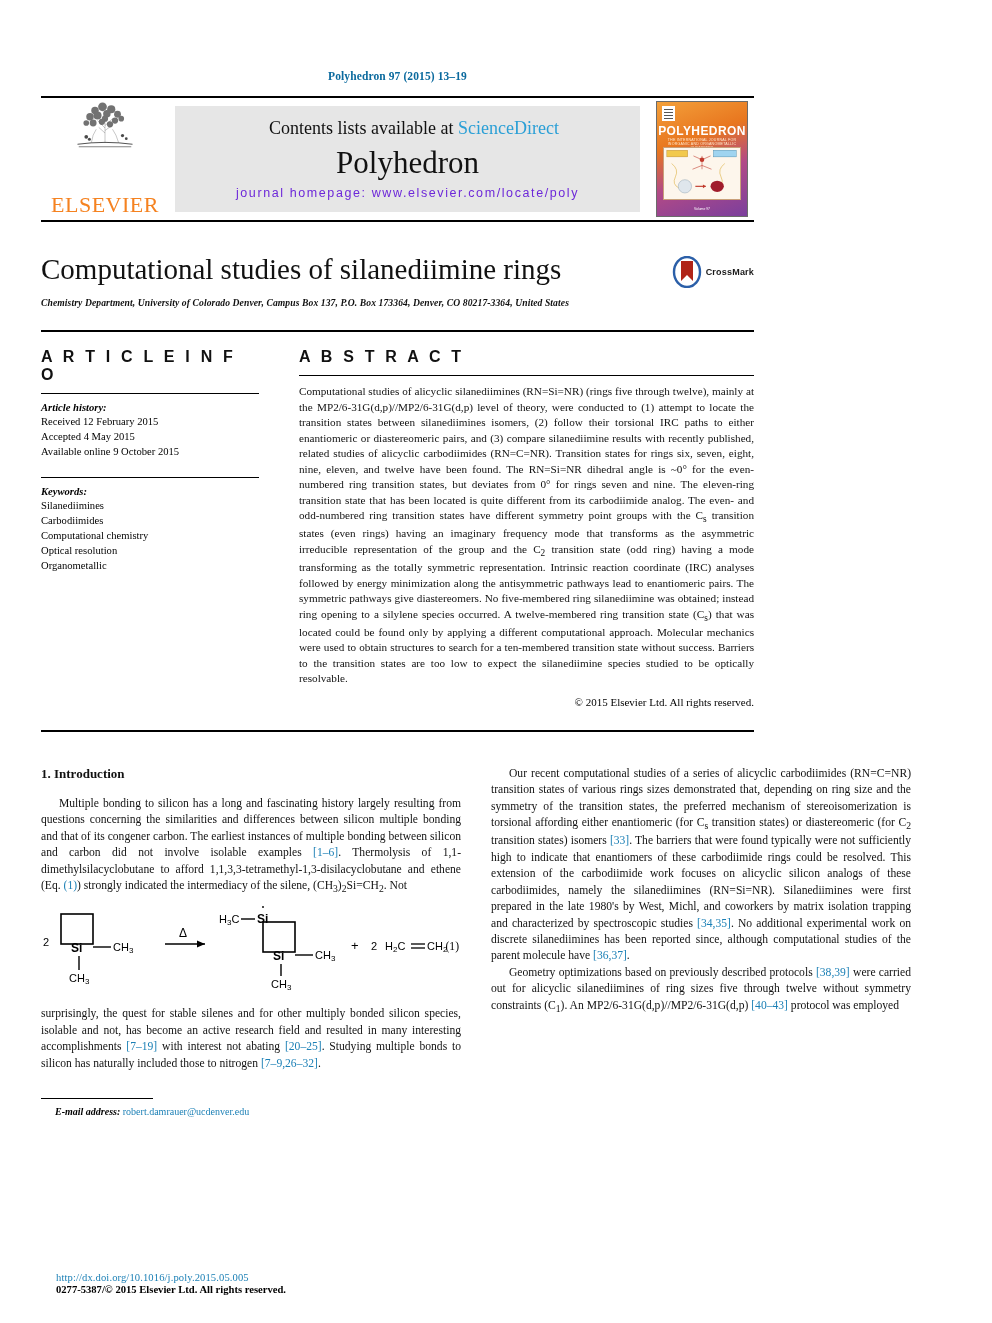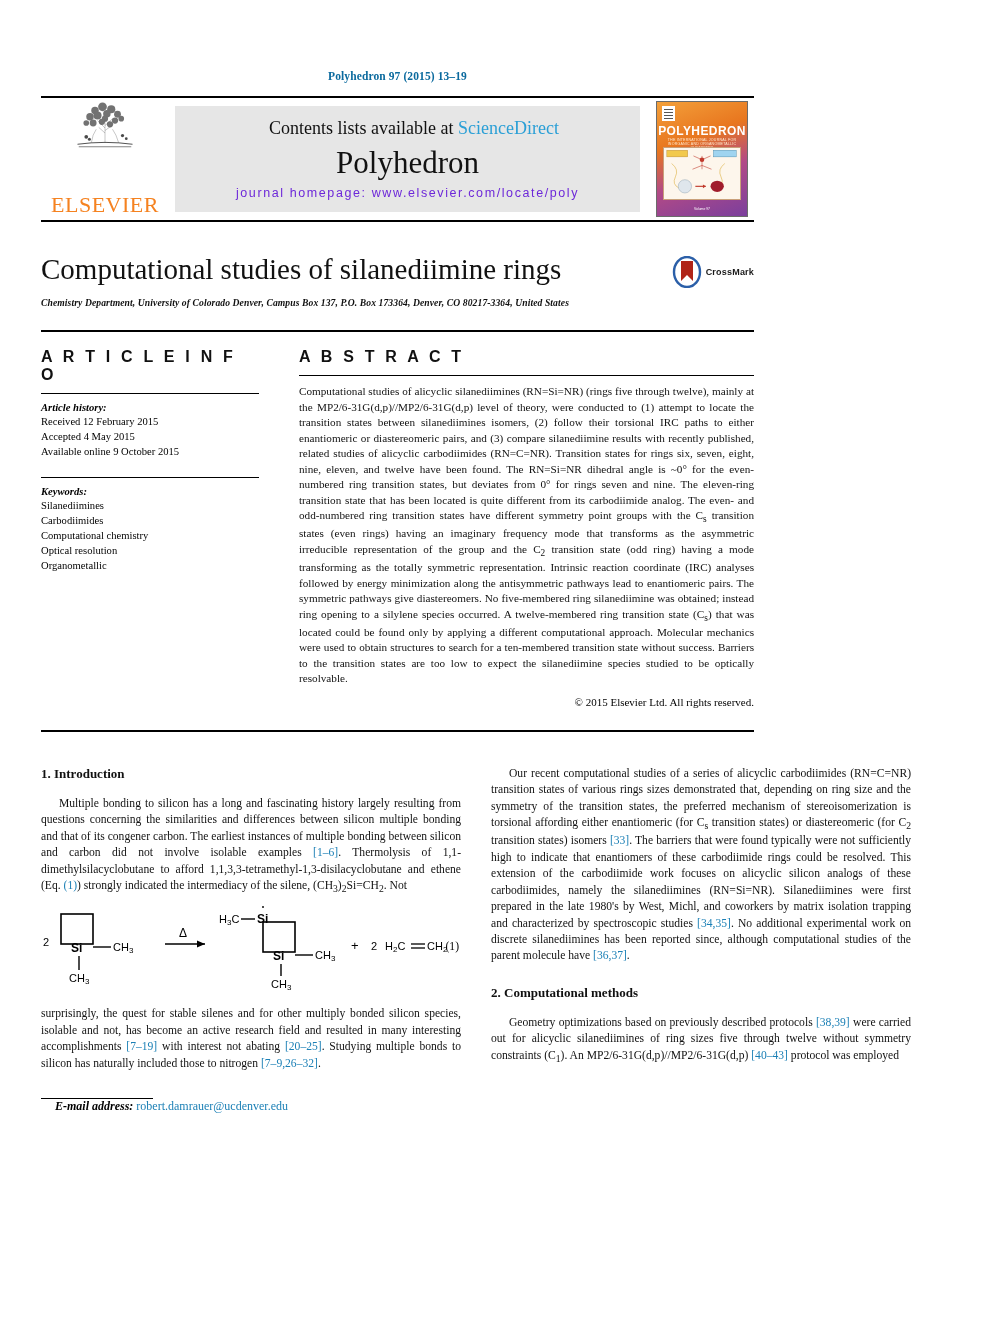--- a/index.html
+++ b/index.html
@@ -200,21 +200,21 @@
   .scheme { position: relative; height: 92px; margin: 10px 0 8px 0; }
   .eqno {
     position: absolute; right: 2px; top: 34px;
     font-family: "Liberation Serif", serif; font-size: 11.6px;
   }
 
   
   .fn-rule { width: 112px; border-top: 1.1px solid #000; margin-top: 26px; }
   .fn {
     font-family: "Liberation Serif", serif;
-    font-size: 12px; padding-left: 14px;
+    font-size: 10px; margin-top: 7px; padding-left: 14px;
   }
   .fn b { font-style: italic; }
   .fn .mail { color: #1a7fb5; }
 
   .footer-abs {
     position: absolute; left: 56px; bottom: 28px; width: 420px;
   }
   .doi {
     color: #1a7fb5;
     font-family: "Liberation Serif", serif;
@@ -415,22 +415,25 @@
         <b>E-mail address:</b>
         <span class="mail">robert.damrauer@ucdenver.edu</span>
       </div>
     </div>
 
     <div class="bcol">
       <p class="bp">
         <span>Our recent computational studies of a series of alicyclic carbodiimides (RN=C=NR) transition states of various rings sizes demonstrated that, depending on ring size and the symmetry of the transition states, the preferred mechanism of stereoisomerization is torsional affording either enantiomeric (for C<sub>s</sub> transition states) or diastereomeric (for C<sub>2</sub> transition states) isomers </span><span class="ref">[33]</span><span>. The barriers that were found typically were not sufficiently high to indicate that enantiomers of these carbodiimide rings could be resolved. This extension of the carbodiimide work focuses on alicyclic silicon analogs of these carbodiimides, namely the silanediimines (RN=Si=NR). Silanediimines were first prepared in the late 1980's by West, Michl, and coworkers by matrix isolation trapping and characterized by spectroscopic studies </span><span class="ref">[34,35]</span><span>. No additional experimental work on discrete silanediimines has been reported since, although computational studies of the parent molecule have </span><span class="ref">[36,37]</span><span>.</span>
       </p>
 
-      <h2 class="h-sec h-sec2">2. Computational methods</h2>
 
       <p class="bp">
         <span>Geometry optimizations based on previously described protocols </span><span class="ref">[38,39]</span><span> were carried out for alicyclic silanediimines of ring sizes five through twelve without symmetry constraints (C<sub>1</sub>). An MP2/6-31G(d,p)//MP2/6-31G(d,p) </span><span class="ref">[40–43]</span><span> protocol was employed</span>
       </p>
     </div>
   </div>
 
+  <div class="footer-abs">
+    <div class="doi">http://dx.doi.org/10.1016/j.poly.2015.05.005</div>
+    <div class="issn">0277-5387/© 2015 Elsevier Ltd. All rights reserved.</div>
+  </div>
 
 </div>
 
 </body></html>

